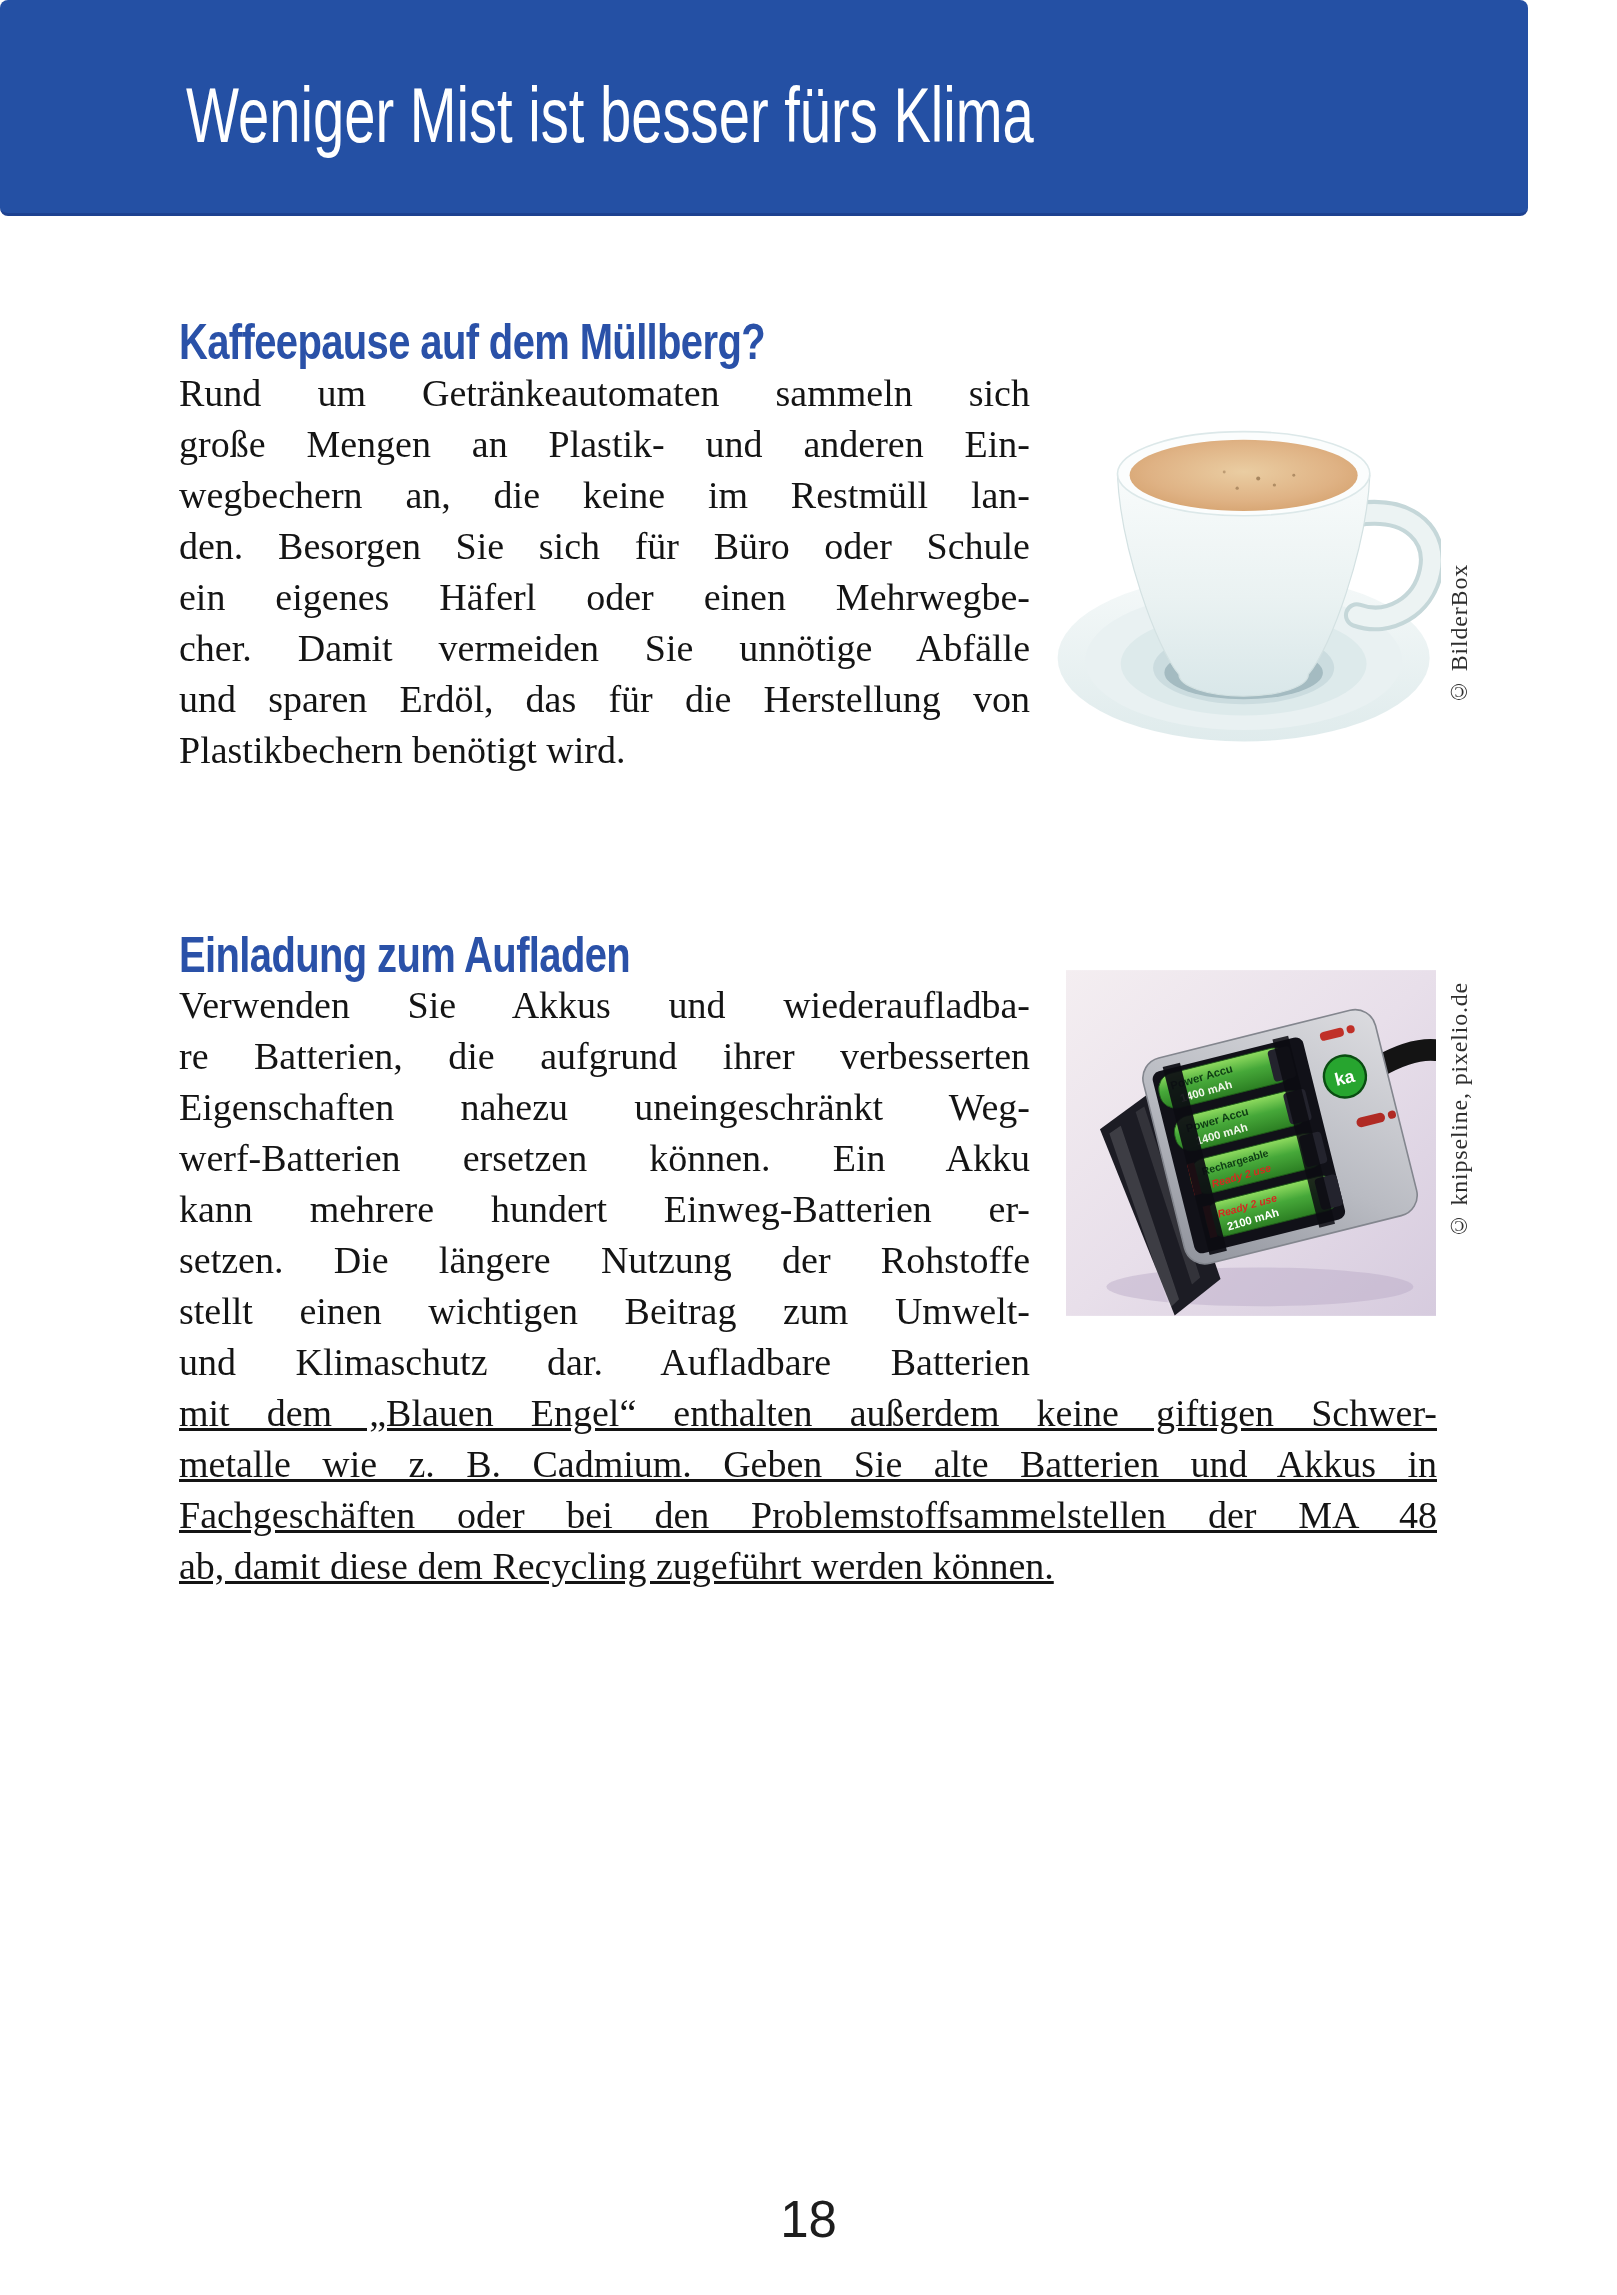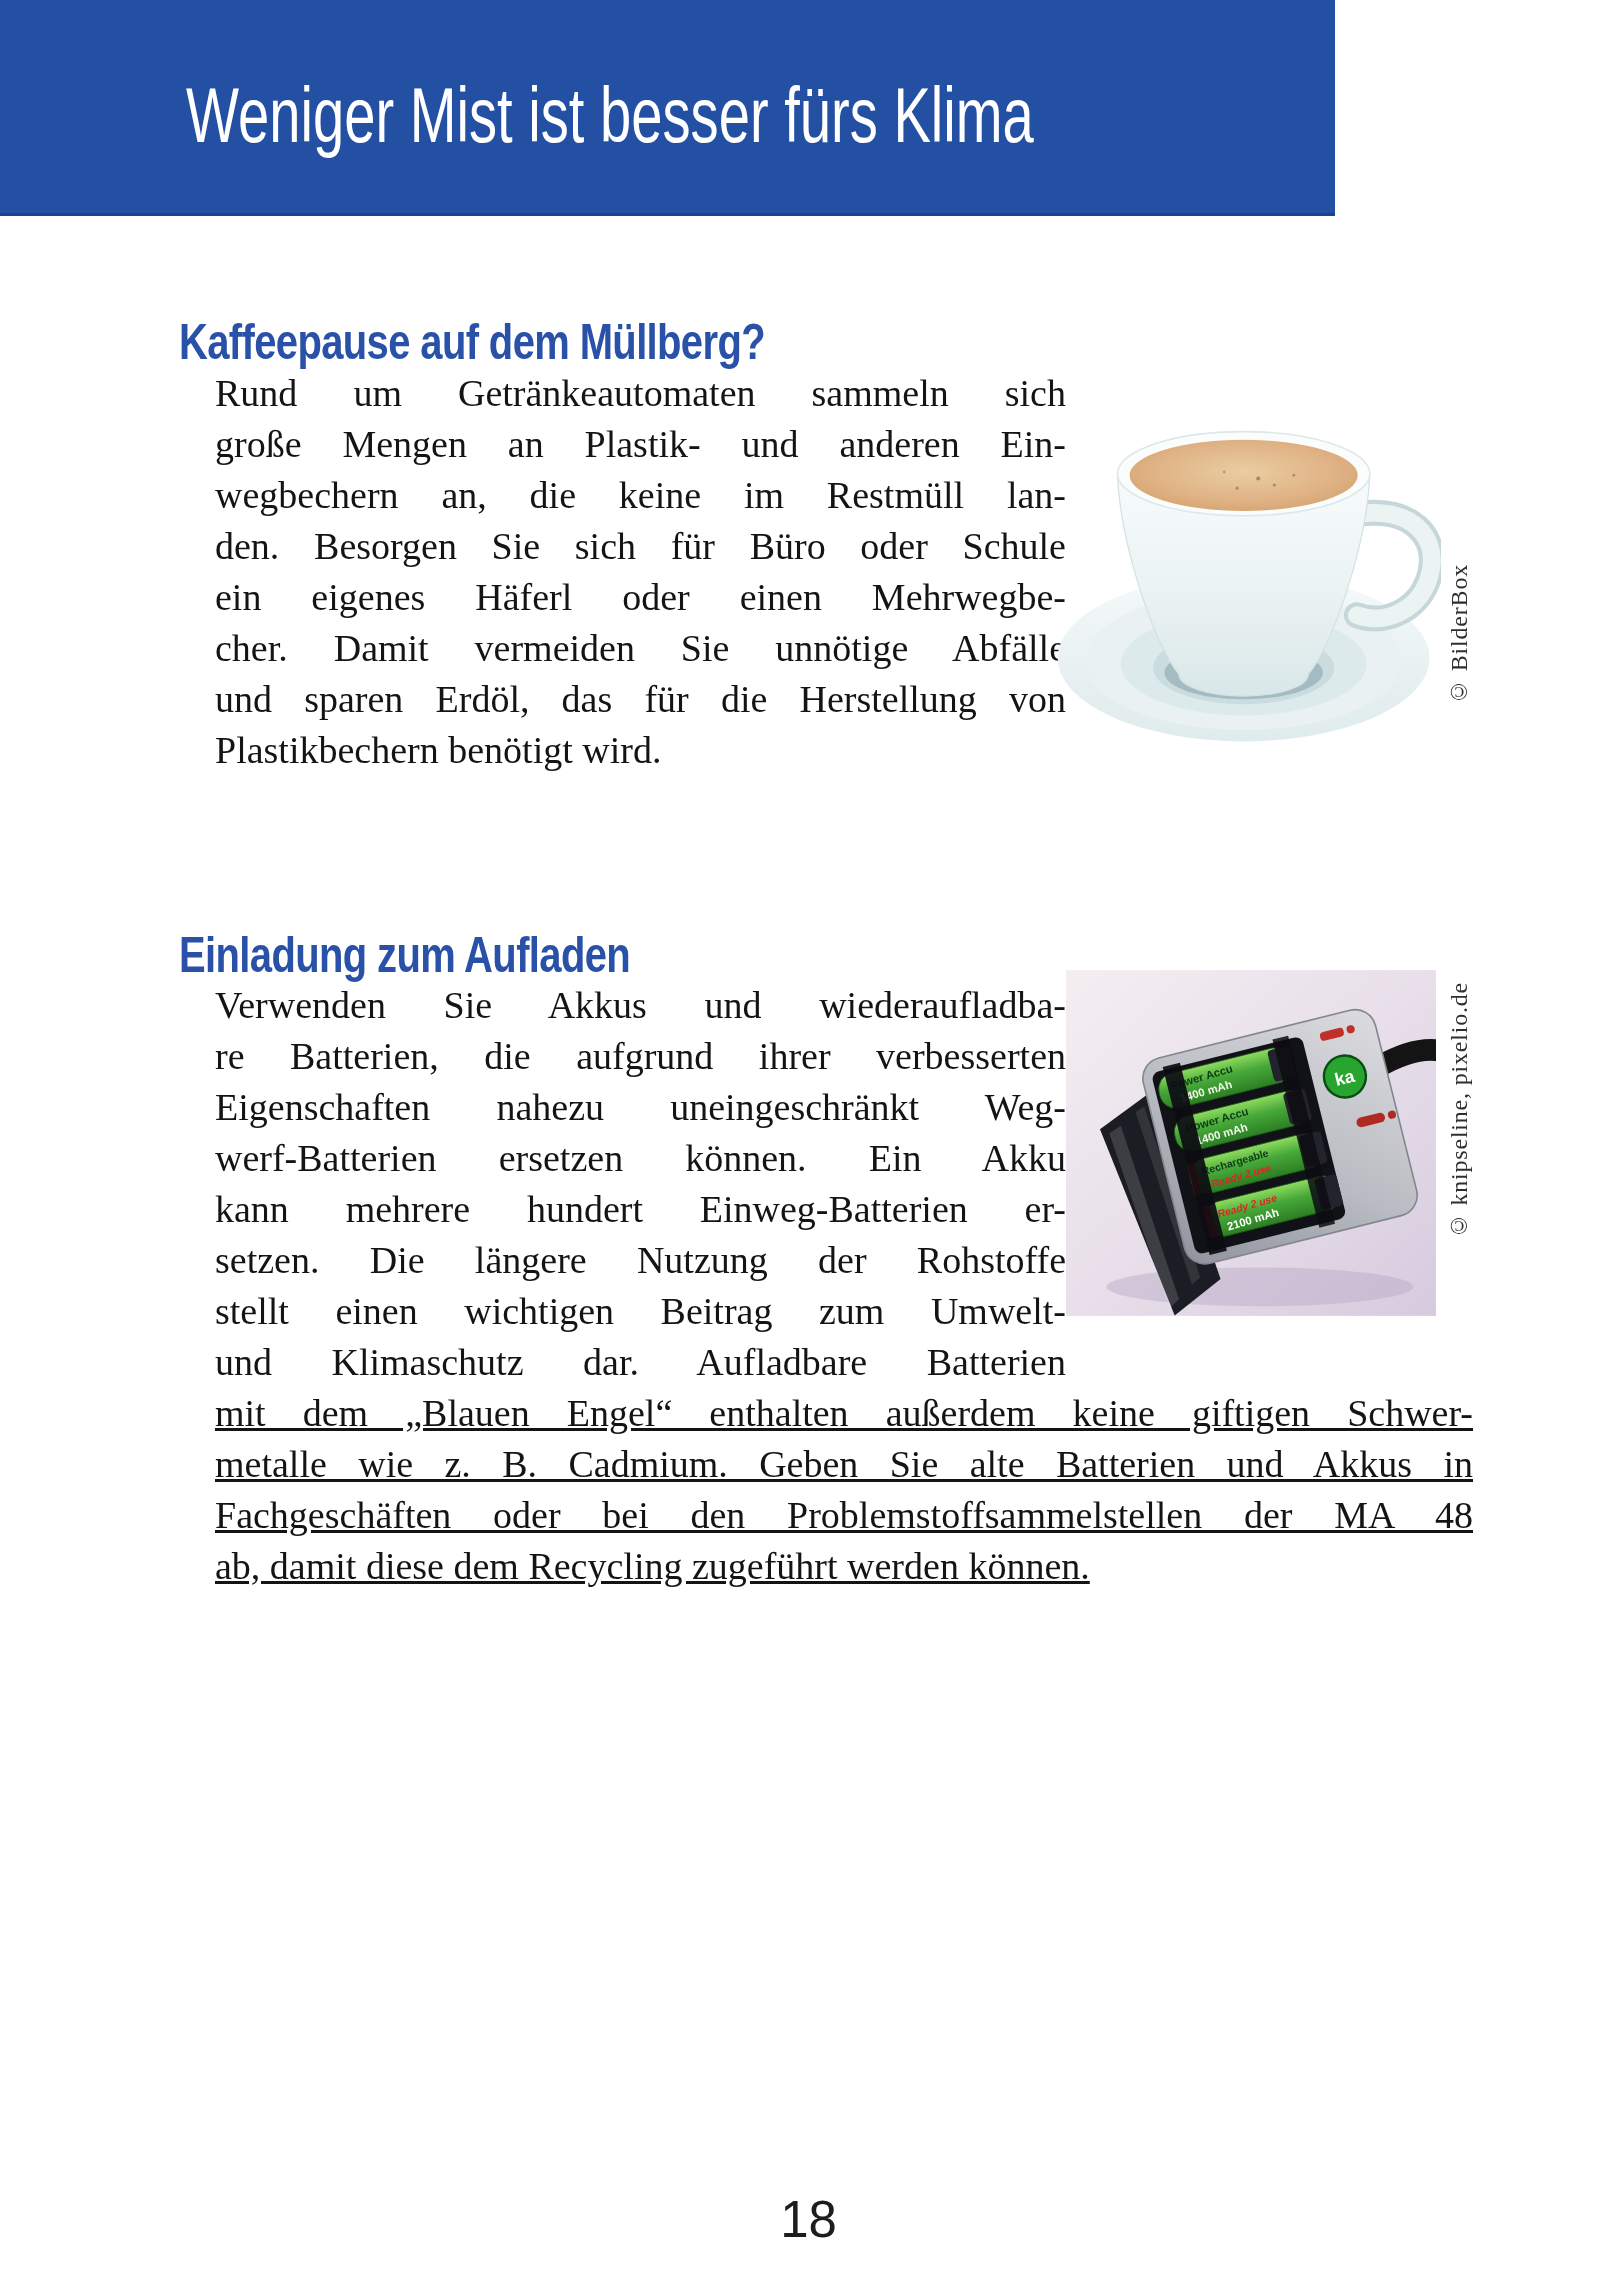--- a/index.html
+++ b/index.html
@@ -3,22 +3,22 @@
 <meta charset="utf-8">
 <style>
   html,body { margin:0; padding:0; background:#ffffff; }
   .page {
     position:relative; width:1617px; height:2295px;
     background:#ffffff; overflow:hidden;
     font-family:"Liberation Serif", serif;
   }
   
   .titlebar {
-    position:absolute; left:0; top:0; width:1335px; height:213px;
-    background:#2450A4; border-bottom:3.2px solid #1D4190;
+    position:absolute; left:0; top:0; width:1528px; height:213px;
+    background:#2450A4; border-bottom:3.2px solid #1D4190;border-radius:8px;
   }
   .page-title {
     position:absolute; left:186px; top:71px; margin:0;
     font-family:"Liberation Sans", sans-serif; font-weight:400;
     font-size:78px; line-height:89px; color:#ffffff;
     white-space:nowrap; transform:scaleX(0.72); transform-origin:left center;
   }
   
   .sec-heading {
     position:absolute; left:179px; margin:0;
@@ -28,21 +28,21 @@
   }
   .h1pos { top:317px; }
   .h2pos { top:930px; }
   
   .para {
     position:absolute; left:179px; color:#141414;
     font-size:38px; line-height:51px;
   }
   .p1pos { top:368px;  width:851px; }
   .p2pos { top:980px; width:1258px; }
-  .line { text-align:justify; text-align-last:justify; height:51px; overflow:hidden;margin-left:36px; }
+  .line { text-align:justify; text-align-last:justify; height:51px; overflow:hidden; }
   .line.nw { width:851px; }
   .line.fw { width:1258px;text-decoration:underline; }
   .line.last { text-align-last:left; }
   
   .photo { position:absolute; margin:0; padding:0; }
   .cup-photo     { left:1056px; top:391px;  width:385px; height:353px; }
   .charger-photo { left:1066px; top:970px; width:370px; height:346px; }
   .photo svg { display:block; width:100%; height:100%; }
   
   .credit {

